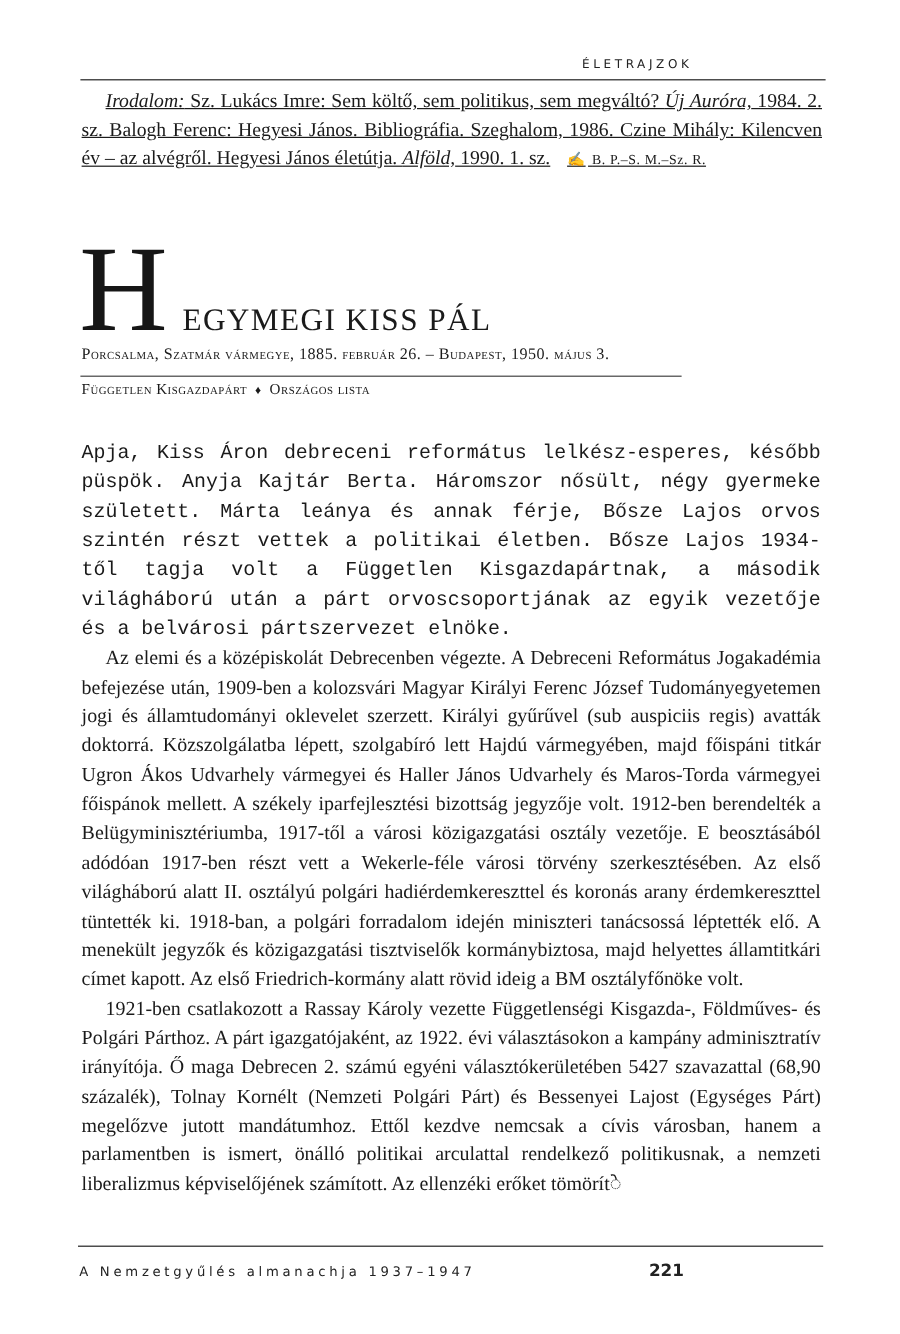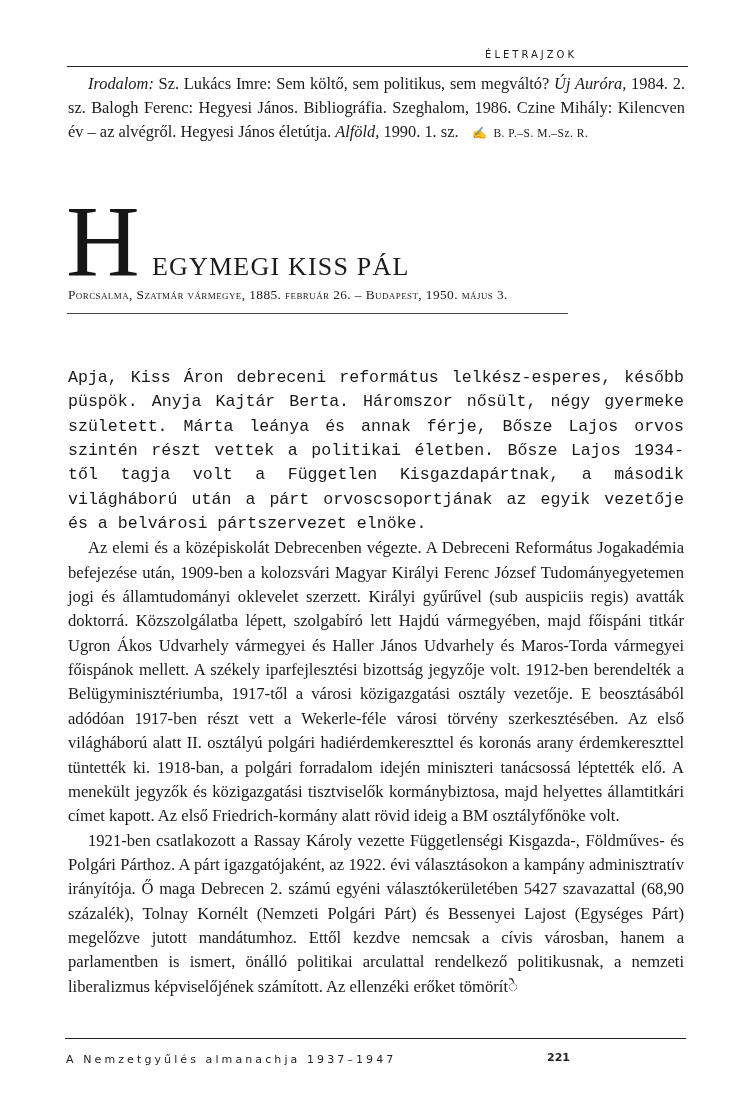--- a/index.html
+++ b/index.html
@@ -42,20 +42,21 @@
     
     .biblio {
       position: absolute;
       left: 68px;
       top: 72px;
       width: 617px;
       font-size: 16.4px;
       line-height: 24px;
       text-align: justify;
       text-indent: 20px;
+      text-decoration: underline;
     }
     .biblio .it { font-style: italic; }
     .biblio .credit {
       font-size: 11.5px;
       letter-spacing: 0.5px;
       margin-left: 14px;
     }
     .biblio .credit-icon { font-size: 12px; margin-right: 2px; }
 
     
@@ -123,39 +124,40 @@
       letter-spacing: 3.1px;
       color: #222;
       white-space: nowrap;
     }
     .page-number {
       position: absolute;
       right: 70px;
       top: 1051px;
       font-family: "DejaVu Sans", "Liberation Sans", sans-serif;
       font-weight: bold;
-      font-size: 11px;
+      font-size: 14px;
       color: #222;
     }
   </style>
 </head>
 <body>
 
 <div class="page">
 
   <div class="running-header">ÉLETRAJZOK</div>
   <div class="rule top"></div>
 
   <div class="biblio"><span class="it">Irodalom:</span><span> Sz. Lukács Imre: Sem költő, sem politikus, sem megváltó? </span><span class="it">Új Auróra,</span><span> 1984. 2. sz. Balogh Ferenc: Hegyesi János. Bibliográfia. Szeghalom, 1986. Czine Mihály: Kilencven év – az alvégről. Hegyesi János életútja. </span><span class="it">Alföld,</span><span> 1990. 1. sz.</span><span class="credit"><span class="credit-icon">✍</span> <span>B. P.–S. M.–Sz. R.</span></span></div>
 
   <div class="dropcap">H</div>
   <div class="title-rest">EGYMEGI KISS PÁL</div>
 
   <div class="subtitle">Porcsalma, Szatmár vármegye, 1885. február 26. – Budapest, 1950. május 3.</div>
   <div class="rule sub"></div>
+  <div class="affiliation"><span>Független Kisgazdapárt</span> <span class="diamond">♦</span> <span>Országos lista</span></div>
 
   <div class="body">
     <p class="first">Apja, Kiss Áron debreceni református lelkész-esperes, később püspök. Anyja Kajtár Berta. Háromszor nősült, négy gyermeke született. Márta leánya és annak férje, Bősze Lajos orvos szintén részt vettek a politikai életben. Bősze Lajos 1934-től tagja volt a Független Kisgazdapártnak, a második világháború után a párt orvoscsoportjának az egyik vezetője és a belvárosi pártszervezet elnöke.</p>
     <p>Az elemi és a középiskolát Debrecenben végezte. A Debreceni Református Jogakadémia befejezése után, 1909-ben a kolozsvári Magyar Királyi Ferenc József Tudományegyetemen jogi és államtudományi oklevelet szerzett. Királyi gyűrűvel (sub auspiciis regis) avatták doktorrá. Közszolgálatba lépett, szolgabíró lett Hajdú vármegyében, majd főispáni titkár Ugron Ákos Udvarhely vármegyei és Haller János Udvarhely és Maros-Torda vármegyei főispánok mellett. A székely iparfejlesztési bizottság jegyzője volt. 1912-ben berendelték a Belügyminisztériumba, 1917-től a városi közigazgatási osztály vezetője. E beosztásából adódóan 1917-ben részt vett a Wekerle-féle városi törvény szerkesztésében. Az első világháború alatt II. osztályú polgári hadiérdemkereszttel és koronás arany érdemkereszttel tüntették ki. 1918-ban, a polgári forradalom idején miniszteri tanácsossá léptették elő. A menekült jegyzők és közigazgatási tisztviselők kormánybiztosa, majd helyettes államtitkári címet kapott. Az első Friedrich-kormány alatt rövid ideig a BM osztályfőnöke volt.</p>
     <p>1921-ben csatlakozott a Rassay Károly vezette Függetlenségi Kisgazda-, Földműves- és Polgári Párthoz. A párt igazgatójaként, az 1922. évi választásokon a kampány adminisztratív irányítója. Ő maga Debrecen 2. számú egyéni választókerületében 5427 szavazattal (68,90 százalék), Tolnay Kornélt (Nemzeti Polgári Párt) és Bessenyei Lajost (Egységes Párt) megelőzve jutott mandátumhoz. Ettől kezdve nemcsak a cívis városban, hanem a parlamentben is ismert, önálló politikai arculattal rendelkező politikusnak, a nemzeti liberalizmus képviselőjének számított. Az ellenzéki erőket tömörítे</p>
   </div>
 
   <div class="rule bottom"></div>
   <div class="running-footer">A Nemzetgyűlés almanachja 1937–1947</div>
   <div class="page-number">221</div>

